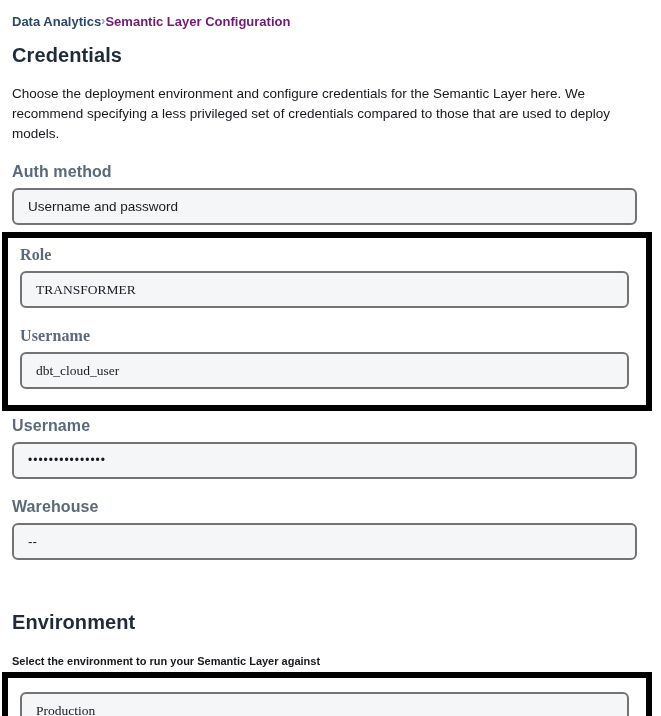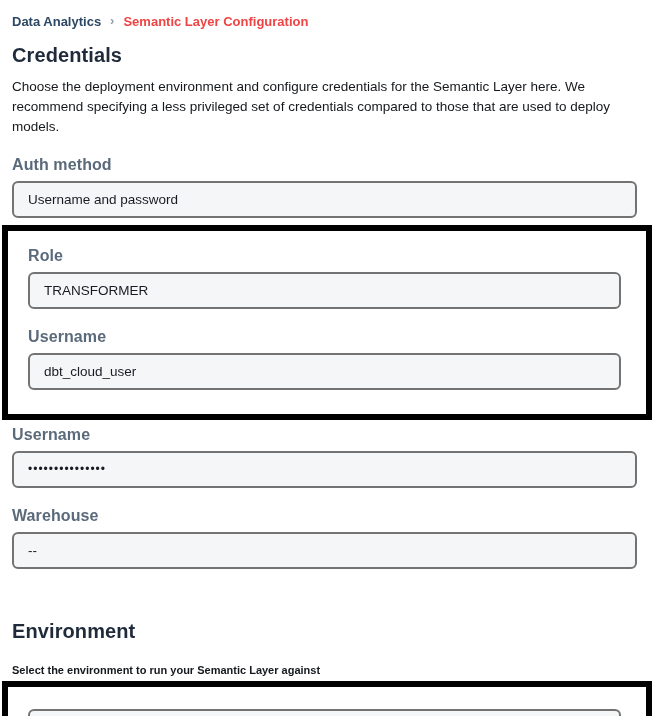--- a/index.html
+++ b/index.html
@@ -9,42 +9,41 @@
     background: #ffffff;
     font-family: "Liberation Sans", "DejaVu Sans", sans-serif;
     overflow: hidden;
   }
   .page { padding-top: 14px; }
 
   
   .breadcrumb {
     display: flex;
     align-items: flex-end;
-    gap: 9px;
     margin: 0 12px;
     font-size: 13px;
     font-weight: 600;
   }
   .bc-link { color: #2d4864; text-decoration: none; cursor: pointer; }
   .bc-sep { color: #94a0ac; font-size: 13px; font-weight: 600; transform: translateY(-1px); }
-  .bc-current { color: #ef4444; font-weight: 700; }
+  .bc-current { color: #701a75; font-weight: 700; }
 
   
   h1 {
     margin: 15px 12px 0;
     font-size: 20px;
     font-weight: 700;
     color: #1f2b3a;
     letter-spacing: 0.1px;
   }
   h1.env-heading { margin-top: 51px; }
 
   
   .desc {
-    margin: 10px 24px 0 12px;
+    margin: 17px 24px 0 12px;
     max-width: 615px;
     font-size: 13.5px;
     line-height: 20px;
     color: #15181c;
   }
   .select-desc {
     margin: 21px 24px 0 12px;
     font-size: 11px;
     line-height: 13px;
     color: #15181c;
@@ -79,21 +78,21 @@
     color: #181c22;
     transform: translateY(-1px);
   }
 
   
   .highlight-box {
     border: 6px solid #000000;
     margin: 7px 9px 0 2px;
     padding: 0 9px 8px 4px;
   }
-  .highlight-box .form-group { margin: 16px; }
+  .highlight-box .form-group { margin: 8px; font-family: Liberation Serif, serif; }
   .highlight-box .label.first { margin-top: 5px; }
   .highlight-box.env-box {
     margin-top: 4px;
     padding: 6px 9px 13px 4px;
   }
 
   
   .after-box .label { margin-top: 6px; }
 </style>
 </head>

